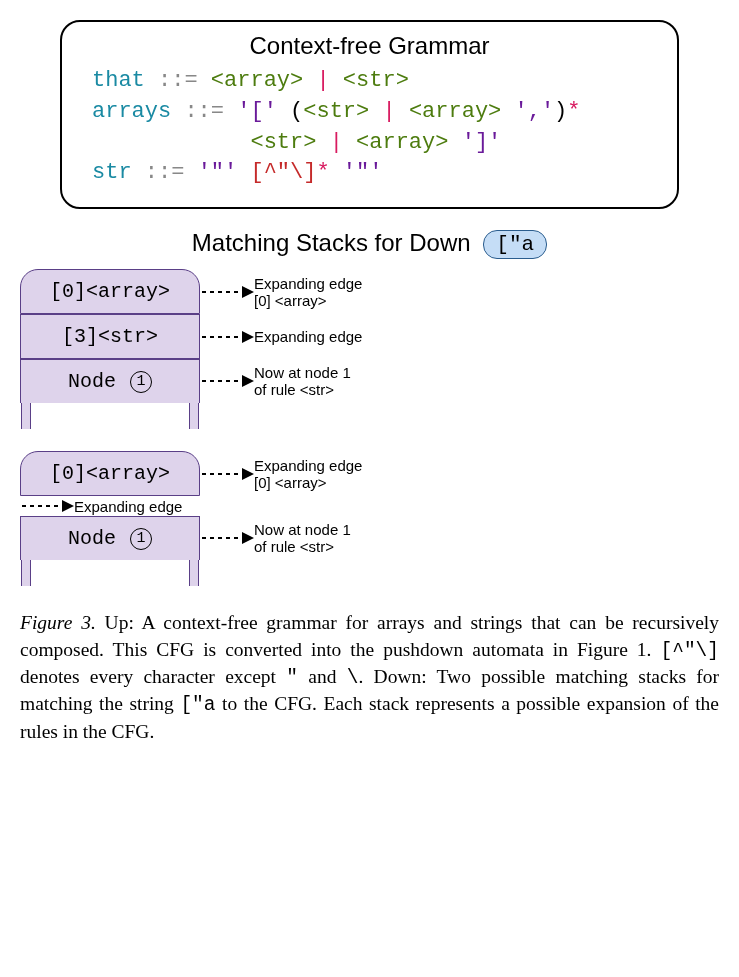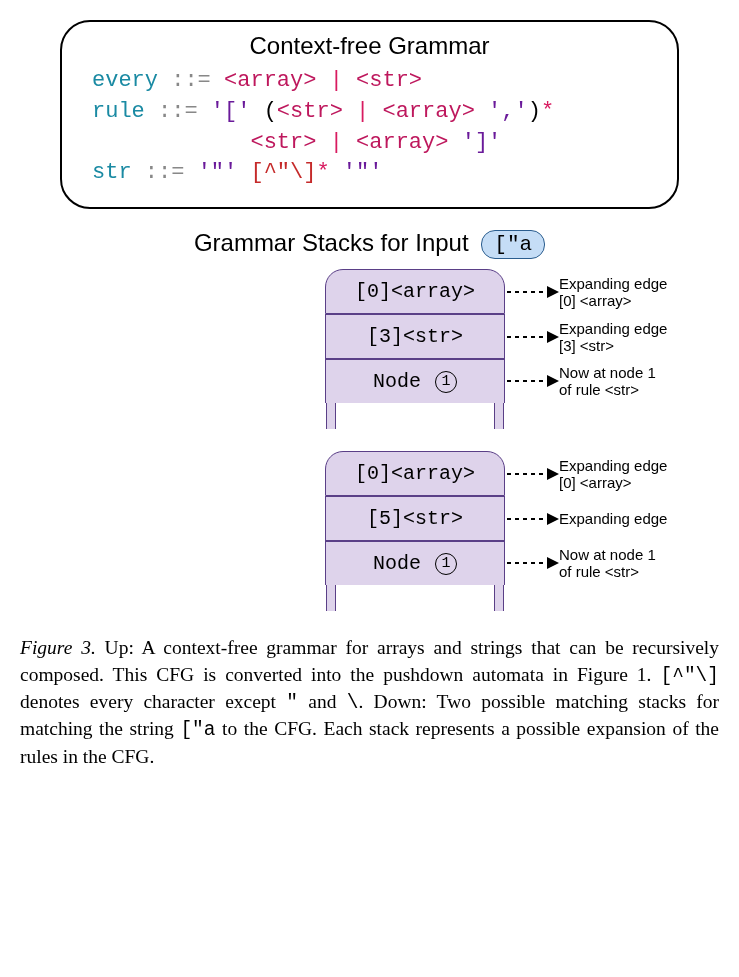--- a/index.html
+++ b/index.html
@@ -6,39 +6,39 @@
     margin: 0;
     padding: 20px;
     font-family: Georgia, 'Times New Roman', serif;
     font-size: 18px;
     background: #fff;
     width: 739px;
     box-sizing: border-box;
   }
   .grammar-box {
     border: 2px solid #000;
-    border-radius: 30px;
+    border-radius: 20px;
     padding: 10px 30px 18px 30px;
     margin: 0 40px 20px 40px;
   }
   .grammar-title {
     text-align: center;
     font-family: Arial, Helvetica, sans-serif;
     font-size: 24px;
     margin-bottom: 6px;
   }
   .grammar-line {
     font-family: 'Courier New', monospace;
     font-size: 22px;
     line-height: 1.4;
     white-space: pre;
   }
   .tk-rule { color: #1a8aa3; }
   .tk-eq { color: #888; }
-  .tk-nt { color: #be185d; }
+  .tk-nt { color: #4d7c0f; }
   .tk-lit { color: #6a1a9a; }
   .tk-op { color: #d81b60; }
   .tk-regex { color: #c52a2a; }
   .stacks-title {
     text-align: center;
     font-family: Arial, Helvetica, sans-serif;
     font-size: 24px;
     margin-top: 10px;
     margin-bottom: 10px;
   }
@@ -48,21 +48,21 @@
     background: #c5ddf6;
     border: 1.5px solid #2b5d8e;
     border-radius: 14px;
     padding: 2px 12px;
     font-size: 21px;
     margin-left: 6px;
     vertical-align: middle;
   }
   .stack-block {
     display: flex;
-    justify-content: flex-end;
+    justify-content: flex-start;
     margin-bottom: 22px;
   }
   .stack-cell {
     background: #ded3eb;
     border: 1.5px solid #5a3f87;
     font-family: 'Courier New', monospace;
     font-size: 20px;
     text-align: center;
     padding: 10px 14px;
     width: 150px;
@@ -118,29 +118,29 @@
   }
   .caption .mono { font-family: 'Courier New', monospace; }
   .caption em { font-style: italic; }
 </style>
 </head>
 <body>
 
 <div class="grammar-box">
   <div class="grammar-title">Context-free Grammar</div>
   <div id="grammar-lines">
-      <div class="grammar-line"><span class="tk-rule">every</span> <span class="tk-eq">::=</span> <span class="tk-nt">&lt;array&gt;</span> <span class="tk-op">|</span> <span class="tk-nt">&lt;str&gt;</span></div>
-      <div class="grammar-line"><span class="tk-rule">rule</span> <span class="tk-eq">::=</span> <span class="tk-lit">'['</span> (<span class="tk-nt">&lt;str&gt;</span> <span class="tk-op">|</span> <span class="tk-nt">&lt;array&gt;</span> <span class="tk-lit">','</span>)<span class="tk-op">*</span></div>
+      <div class="grammar-line"><span class="tk-rule">that</span> <span class="tk-eq">::=</span> <span class="tk-nt">&lt;array&gt;</span> <span class="tk-op">|</span> <span class="tk-nt">&lt;str&gt;</span></div>
+      <div class="grammar-line"><span class="tk-rule">arrays</span> <span class="tk-eq">::=</span> <span class="tk-lit">'['</span> (<span class="tk-nt">&lt;str&gt;</span> <span class="tk-op">|</span> <span class="tk-nt">&lt;array&gt;</span> <span class="tk-lit">','</span>)<span class="tk-op">*</span></div>
       <div class="grammar-line">            <span class="tk-nt">&lt;str&gt;</span> <span class="tk-op">|</span> <span class="tk-nt">&lt;array&gt;</span> <span class="tk-lit">']'</span></div>
       <div class="grammar-line"><span class="tk-rule">str</span> <span class="tk-eq">::=</span> <span class="tk-lit">'"'</span> <span class="tk-regex">[^"\]</span><span class="tk-op">*</span> <span class="tk-lit">'"'</span></div>
     </div>
 </div>
 
 <div class="stacks-title">
-  <span>Grammar Stacks for Input</span>
+  <span>Matching Stacks for Down</span>
   <span class="input-chip">["a</span>
 </div>
 
 <div id="stacks-container">
     <div class="stack-block">
       <div>
       <div class="stack-row">
         <div class="stack-cell top"><span>[0]&lt;array&gt;</span></div>
         <div class="arrow-col">
             <svg class="arrow-svg" viewBox="0 0 54 20">
@@ -156,21 +156,20 @@
       <div class="stack-row">
         <div class="stack-cell"><span>[3]&lt;str&gt;</span></div>
         <div class="arrow-col">
             <svg class="arrow-svg" viewBox="0 0 54 20">
     <line x1="2" y1="10" x2="42" y2="10" stroke="#000" stroke-width="2" stroke-dasharray="4,4"></line>
     <polygon points="42,4 54,10 42,16" fill="#000"></polygon>
   </svg>
           </div>
         <div class="label-col">
           <div>Expanding edge</div>
-          <div>[3] &lt;str&gt;</div>
         </div>
       </div>
       <div class="stack-row">
         <div class="stack-cell bottom"><span>Node</span> <span class="circled">1</span></div>
         <div class="arrow-col">
             <svg class="arrow-svg" viewBox="0 0 54 20">
     <line x1="2" y1="10" x2="42" y2="10" stroke="#000" stroke-width="2" stroke-dasharray="4,4"></line>
     <polygon points="42,4 54,10 42,16" fill="#000"></polygon>
   </svg>
           </div>
@@ -198,21 +197,20 @@
     <line x1="2" y1="10" x2="42" y2="10" stroke="#000" stroke-width="2" stroke-dasharray="4,4"></line>
     <polygon points="42,4 54,10 42,16" fill="#000"></polygon>
   </svg>
           </div>
         <div class="label-col">
           <div>Expanding edge</div>
           <div>[0] &lt;array&gt;</div>
         </div>
       </div>
       <div class="stack-row">
-        <div class="stack-cell"><span>[5]&lt;str&gt;</span></div>
         <div class="arrow-col">
             <svg class="arrow-svg" viewBox="0 0 54 20">
     <line x1="2" y1="10" x2="42" y2="10" stroke="#000" stroke-width="2" stroke-dasharray="4,4"></line>
     <polygon points="42,4 54,10 42,16" fill="#000"></polygon>
   </svg>
           </div>
         <div class="label-col">
           <div>Expanding edge</div>
         </div>
       </div>

